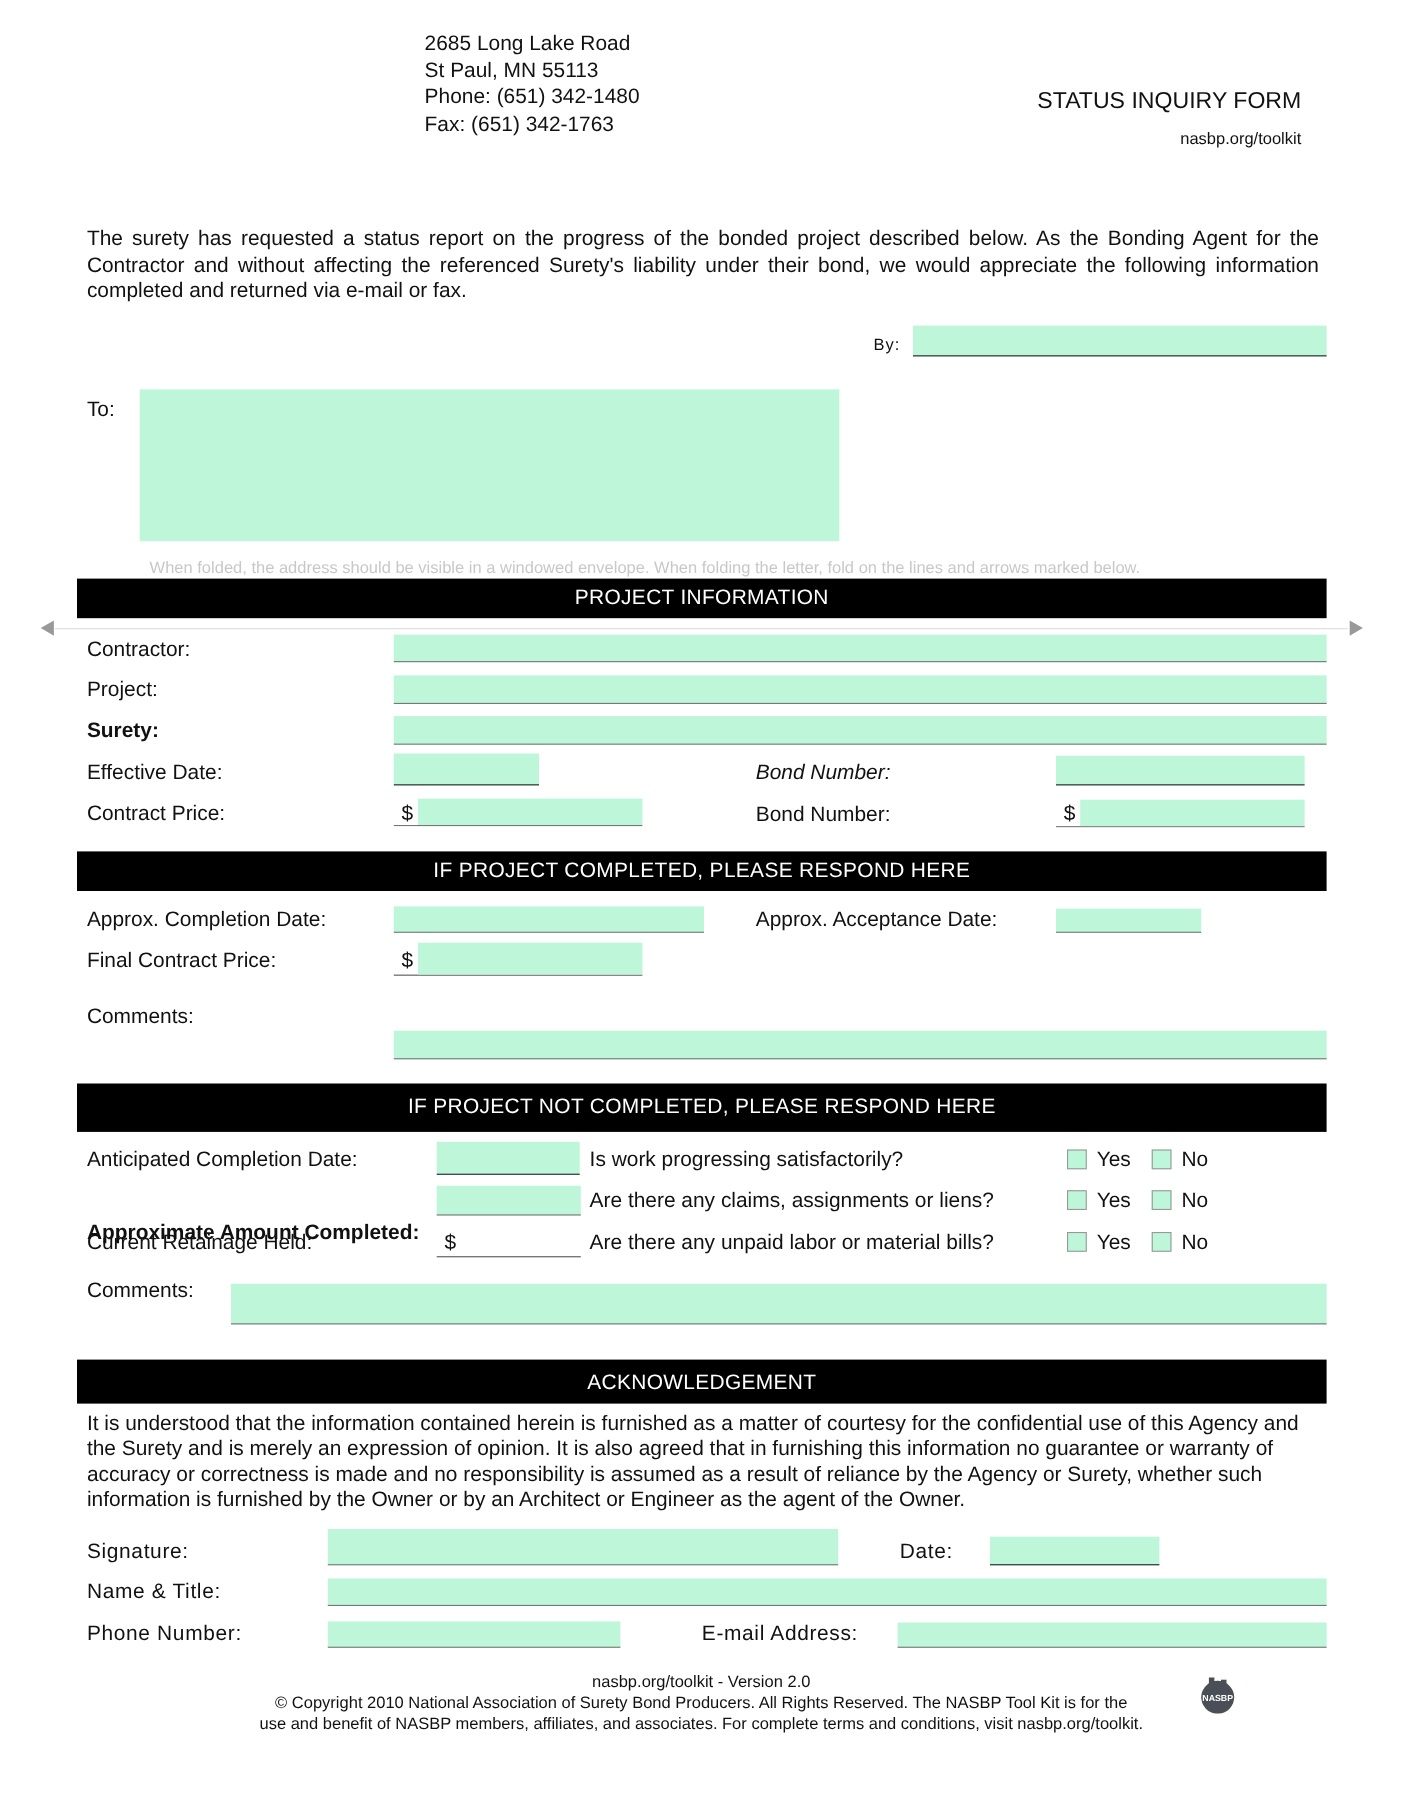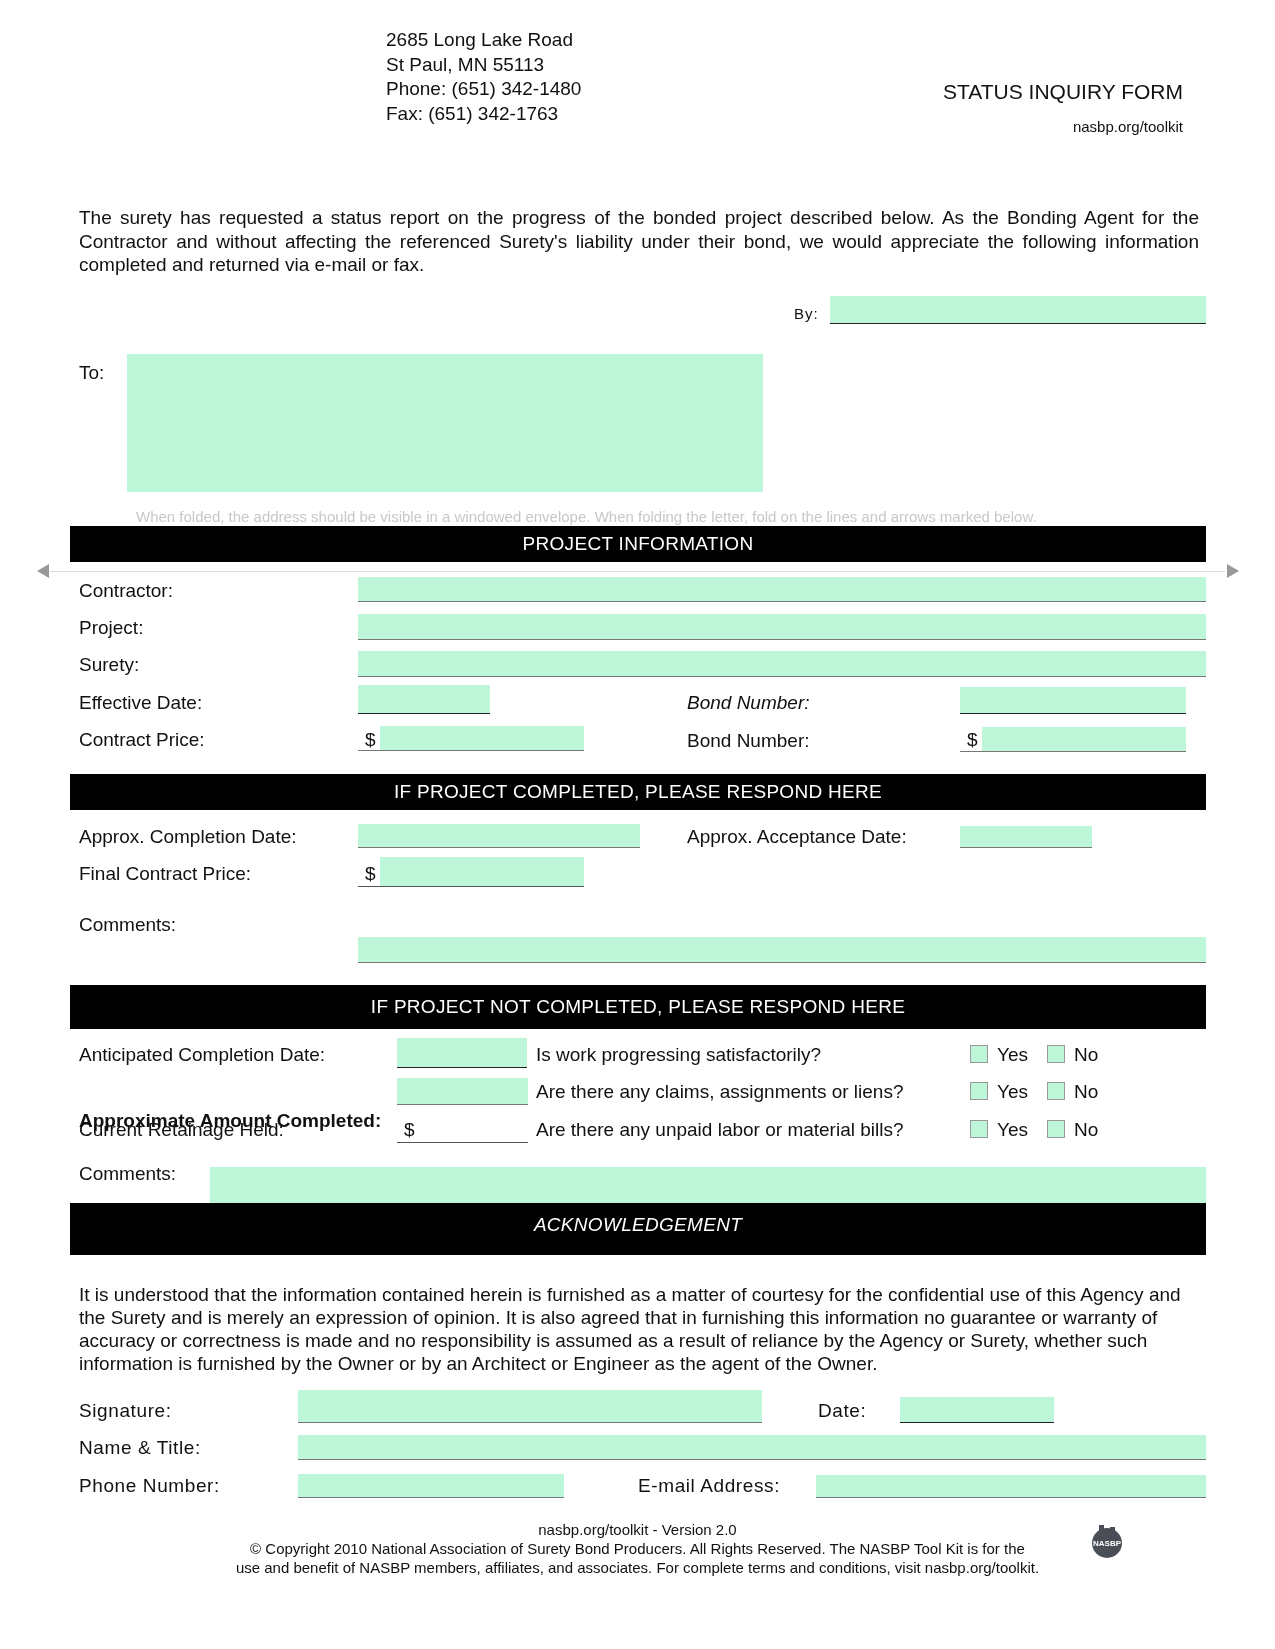--- a/index.html
+++ b/index.html
@@ -42,21 +42,21 @@
 <div class="abs" style="left:1227px;top:564px;width:0;height:0;border-top:7px solid transparent;border-bottom:7px solid transparent;border-left:12px solid #999;"></div>
 
 <div class="bar" style="top:526px;height:36px;line-height:36px;">PROJECT INFORMATION</div>
 
 <div class="abs txt" style="left:79px;top:580px;">Contractor:</div>
 <div class="field ul" style="left:358px;top:577px;width:848px;height:24px;"></div>
 
 <div class="abs txt" style="left:79px;top:617px;">Project:</div>
 <div class="field ul" style="left:358px;top:614px;width:848px;height:25px;"></div>
 
-<div class="abs txt" style="left:79px;top:654px;">Surety:</div>
+<div class="abs txt" style="left:79px;top:654px;font-weight:bold;">Surety:</div>
 <div class="field ul" style="left:358px;top:651px;width:848px;height:25px;"></div>
 
 <div class="abs txt" style="left:79px;top:692px;">Effective Date:</div>
 <div class="field ulk" style="left:358px;top:685px;width:132px;height:28px;"></div>
 <div class="abs txt" style="left:687px;top:692px;font-style:italic;">Bond Number:</div>
 <div class="field ulk" style="left:960px;top:687px;width:226px;height:26px;"></div>
 
 <div class="abs txt" style="left:79px;top:729px;">Contract Price:</div>
 <div class="abs" style="left:358px;top:750px;width:226px;border-top:1.5px solid #777;"></div>
 <div class="dollar" style="left:365px;top:729px;">$</div>
@@ -108,21 +108,21 @@
 <div class="abs txt" style="left:1074px;top:1081px;">No</div>
 
 <div class="chk" style="left:970px;top:1120px;"></div>
 <div class="abs txt" style="left:997px;top:1119px;">Yes</div>
 <div class="chk" style="left:1047px;top:1120px;"></div>
 <div class="abs txt" style="left:1074px;top:1119px;">No</div>
 
 <div class="abs txt" style="left:79px;top:1163px;">Comments:</div>
 <div class="field ul" style="left:210px;top:1167px;width:996px;height:36px;"></div>
 
-<div class="bar" style="top:1203px;height:52px;line-height:44px;font-style:italic;">ACKNOWLEDGEMENT</div>
+<div class="bar" style="top:1236px;height:40px;line-height:44px;">ACKNOWLEDGEMENT</div>
 <div class="abs" style="left:79px;top:1283px;width:1122px;font-size:19px;line-height:23px;">It is understood that the information contained herein is furnished as a matter of courtesy for the confidential use of this Agency and the Surety and is merely an expression of opinion.  It is also agreed that in furnishing this information no guarantee or warranty of accuracy or correctness is made and no responsibility is assumed as a result of reliance by the Agency or Surety, whether such information is furnished by the Owner or by an Architect or Engineer as the agent of the Owner.</div>
 
 <div class="abs txt" style="left:79px;top:1400px;letter-spacing:0.6px;">Signature:</div>
 <div class="field ul" style="left:298px;top:1390px;width:464px;height:32px;"></div>
 <div class="abs txt" style="left:818px;top:1400px;letter-spacing:0.6px;">Date:</div>
 <div class="field ulk" style="left:900px;top:1397px;width:154px;height:25px;"></div>
 
 <div class="abs txt" style="left:79px;top:1437px;letter-spacing:0.6px;">Name &amp; Title:</div>
 <div class="field ul" style="left:298px;top:1435px;width:908px;height:24px;"></div>
 

